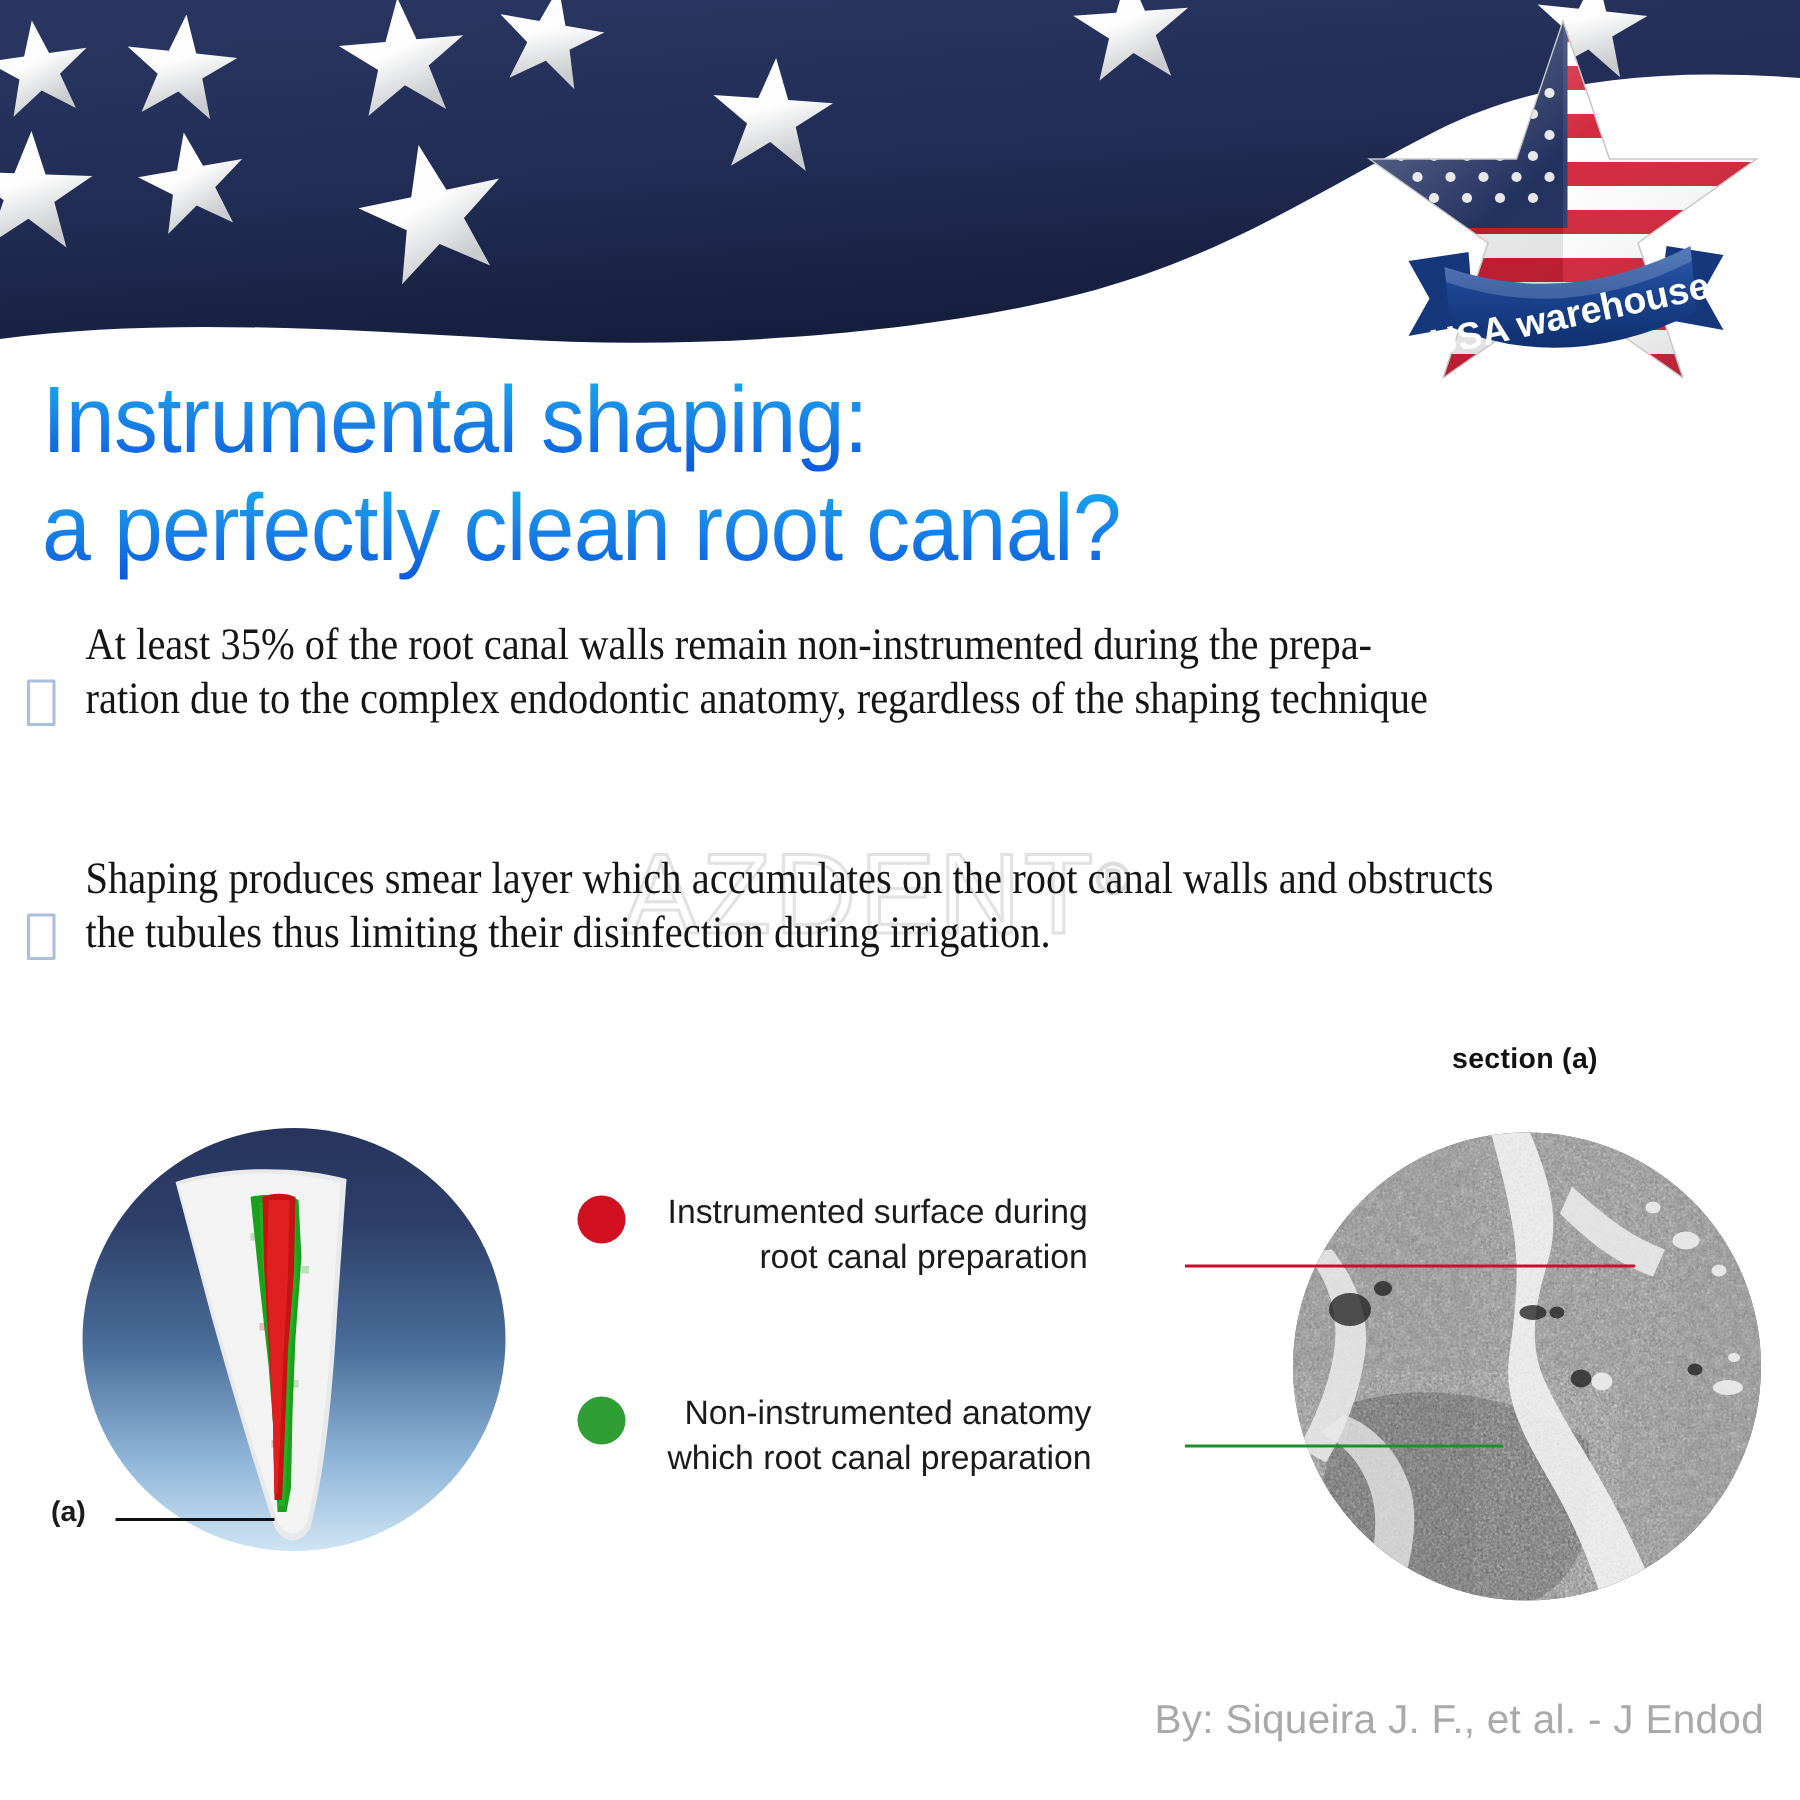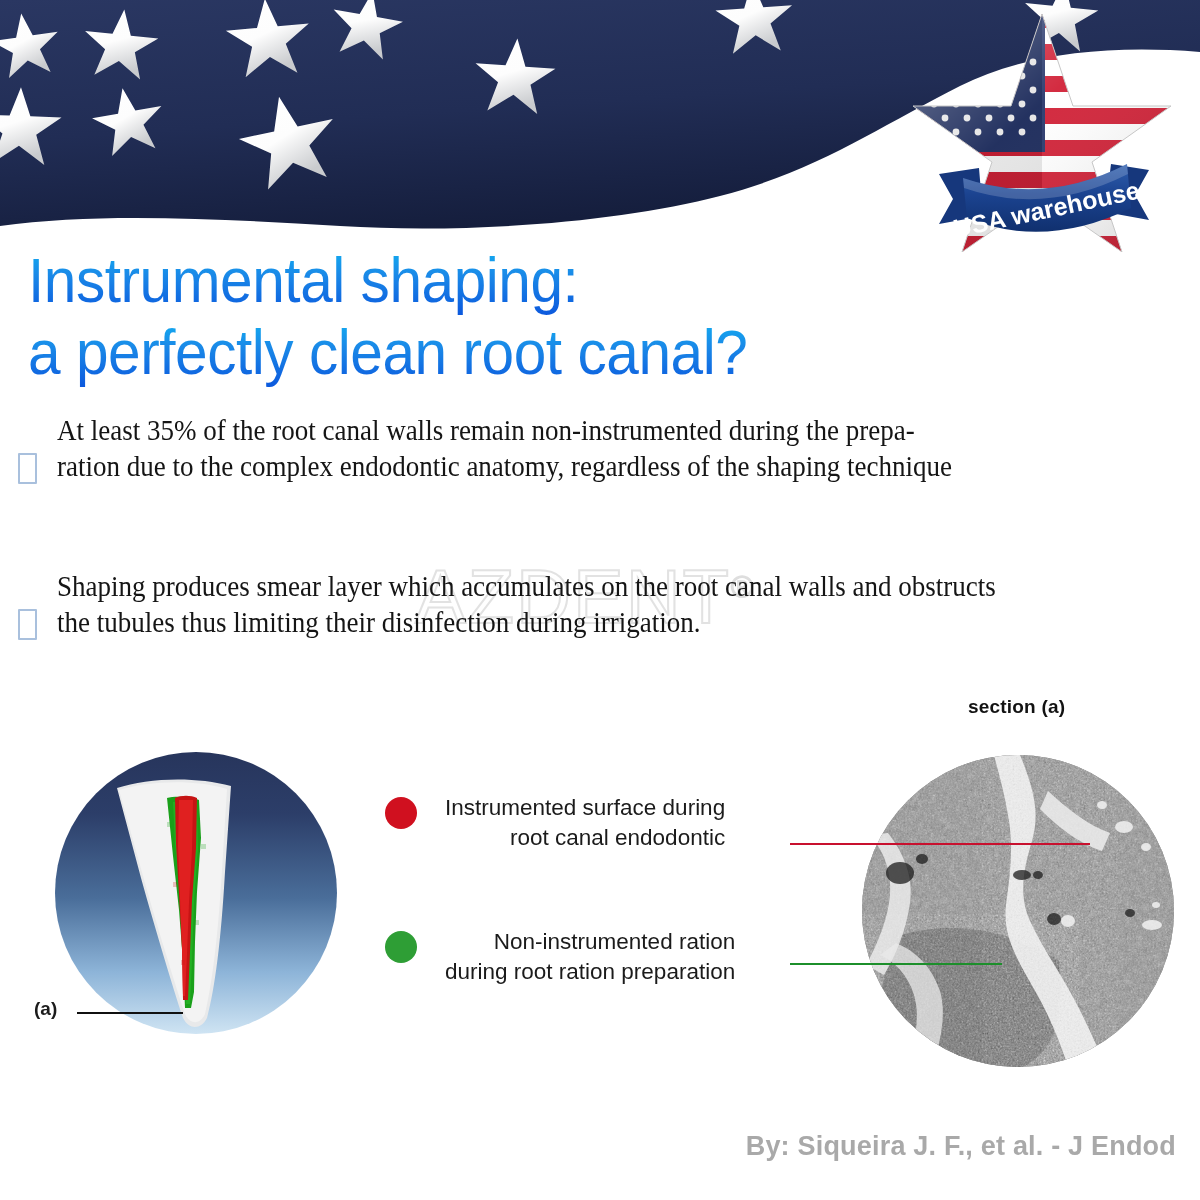--- a/index.html
+++ b/index.html
@@ -103,21 +103,21 @@
   .legend{position:absolute;left:385px;top:793px;width:380px;text-align:right;}
   .legend-item{display:flex;align-items:flex-start;}
   .legend-item + .legend-item{margin-top:74px;}
   .legend-dot{flex:0 0 auto;width:32px;height:32px;border-radius:50%;margin-right:28px;margin-top:4px;}
   .legend-text{font-size:22.5px;line-height:30px;color:#1b1b1b;}
   .legend-text .ln{display:block;}
 
   
   .credit{
     position:absolute;right:24px;bottom:38px;
-    font-size:27px;color:#a9a9a9;letter-spacing:0.2px;font-weight:bold;
+    font-size:27px;color:#a9a9a9;letter-spacing:0.2px;
   }
 </style>
 </head>
 <body>
 
 <div class="stage">
 
   <div class="flag-banner">
     <svg width="1200" height="230" viewBox="0 0 1200 230" xmlns="http://www.w3.org/2000/svg">
       <defs>
@@ -391,29 +391,29 @@
   </div>
   <div class="pointer-red"></div>
   <div class="pointer-green"></div>
 
   <div class="legend">
 
     <div class="legend-item">
       <span class="legend-dot" style="background:#d0101f"></span>
       <div class="legend-text">
         <span class="ln">Instrumented surface during</span>
-        <span class="ln">root canal endodontic</span>
+        <span class="ln">root canal preparation</span>
       </div>
     </div>
 
     <div class="legend-item">
       <span class="legend-dot" style="background:#2e9e35"></span>
       <div class="legend-text">
-        <span class="ln">Non-instrumented ration</span>
-        <span class="ln">during root ration preparation</span>
+        <span class="ln">Non-instrumented anatomy</span>
+        <span class="ln">which root canal preparation</span>
       </div>
     </div>
 
   </div>
 
   <div class="credit">By: Siqueira J. F., et al. - J Endod</div>
 
 </div>
 
 </body></html>

